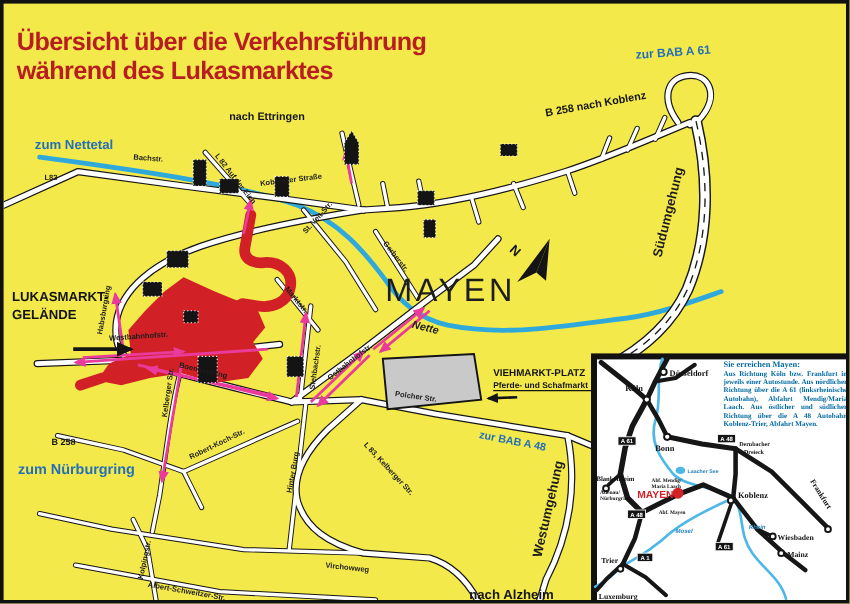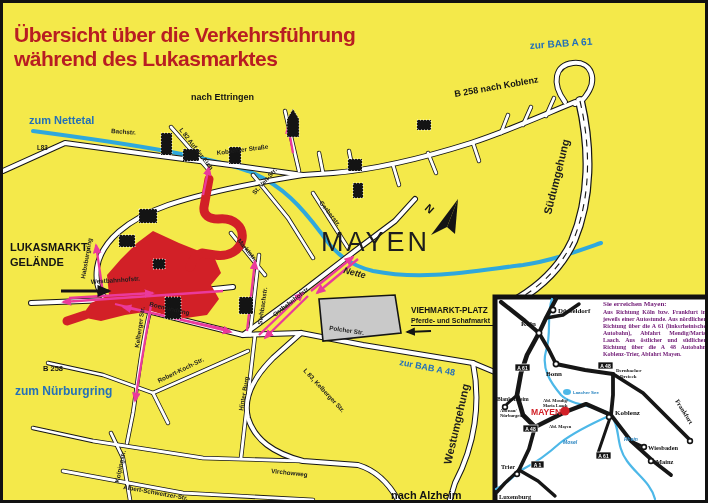--- a/index.html
+++ b/index.html
@@ -32,21 +32,21 @@
   .t-red{fill:#d22027;font-weight:700;}
   .t-serifb{font-family:"Liberation Serif",serif;font-weight:700;fill:#111;}
   .shield{fill:#141414;stroke:#fff;stroke-width:0.7;}
   .shield-txt{font-size:5px;font-weight:700;fill:#fff;text-anchor:middle;}
   .city-dot{fill:#fff;stroke:#141414;stroke-width:1.6;}
   .iroad{fill:none;stroke:#161616;stroke-linecap:round;stroke-linejoin:round;}
   .iriver{fill:none;stroke:#4db8e8;stroke-width:2.2;stroke-linecap:round;}
   
   #inset-text{
     position:absolute;left:600px;top:297px;width:103px;
-    font-family:"Liberation Serif",serif;color:#701a75;
+    font-family:"Liberation Serif",serif;color:#0369a1;
   }
   #inset-text .h{font-size:7px;font-weight:700;margin:0 0 1px 0;}
   #inset-text .b{font-size:5.9px;font-weight:700;line-height:1.18;text-align:justify;margin:0;}
 </style>
 </head>
 <body>
 
 <div id="map-page">
 <svg width="708" height="503" viewBox="0 0 708 503">
   <defs>

